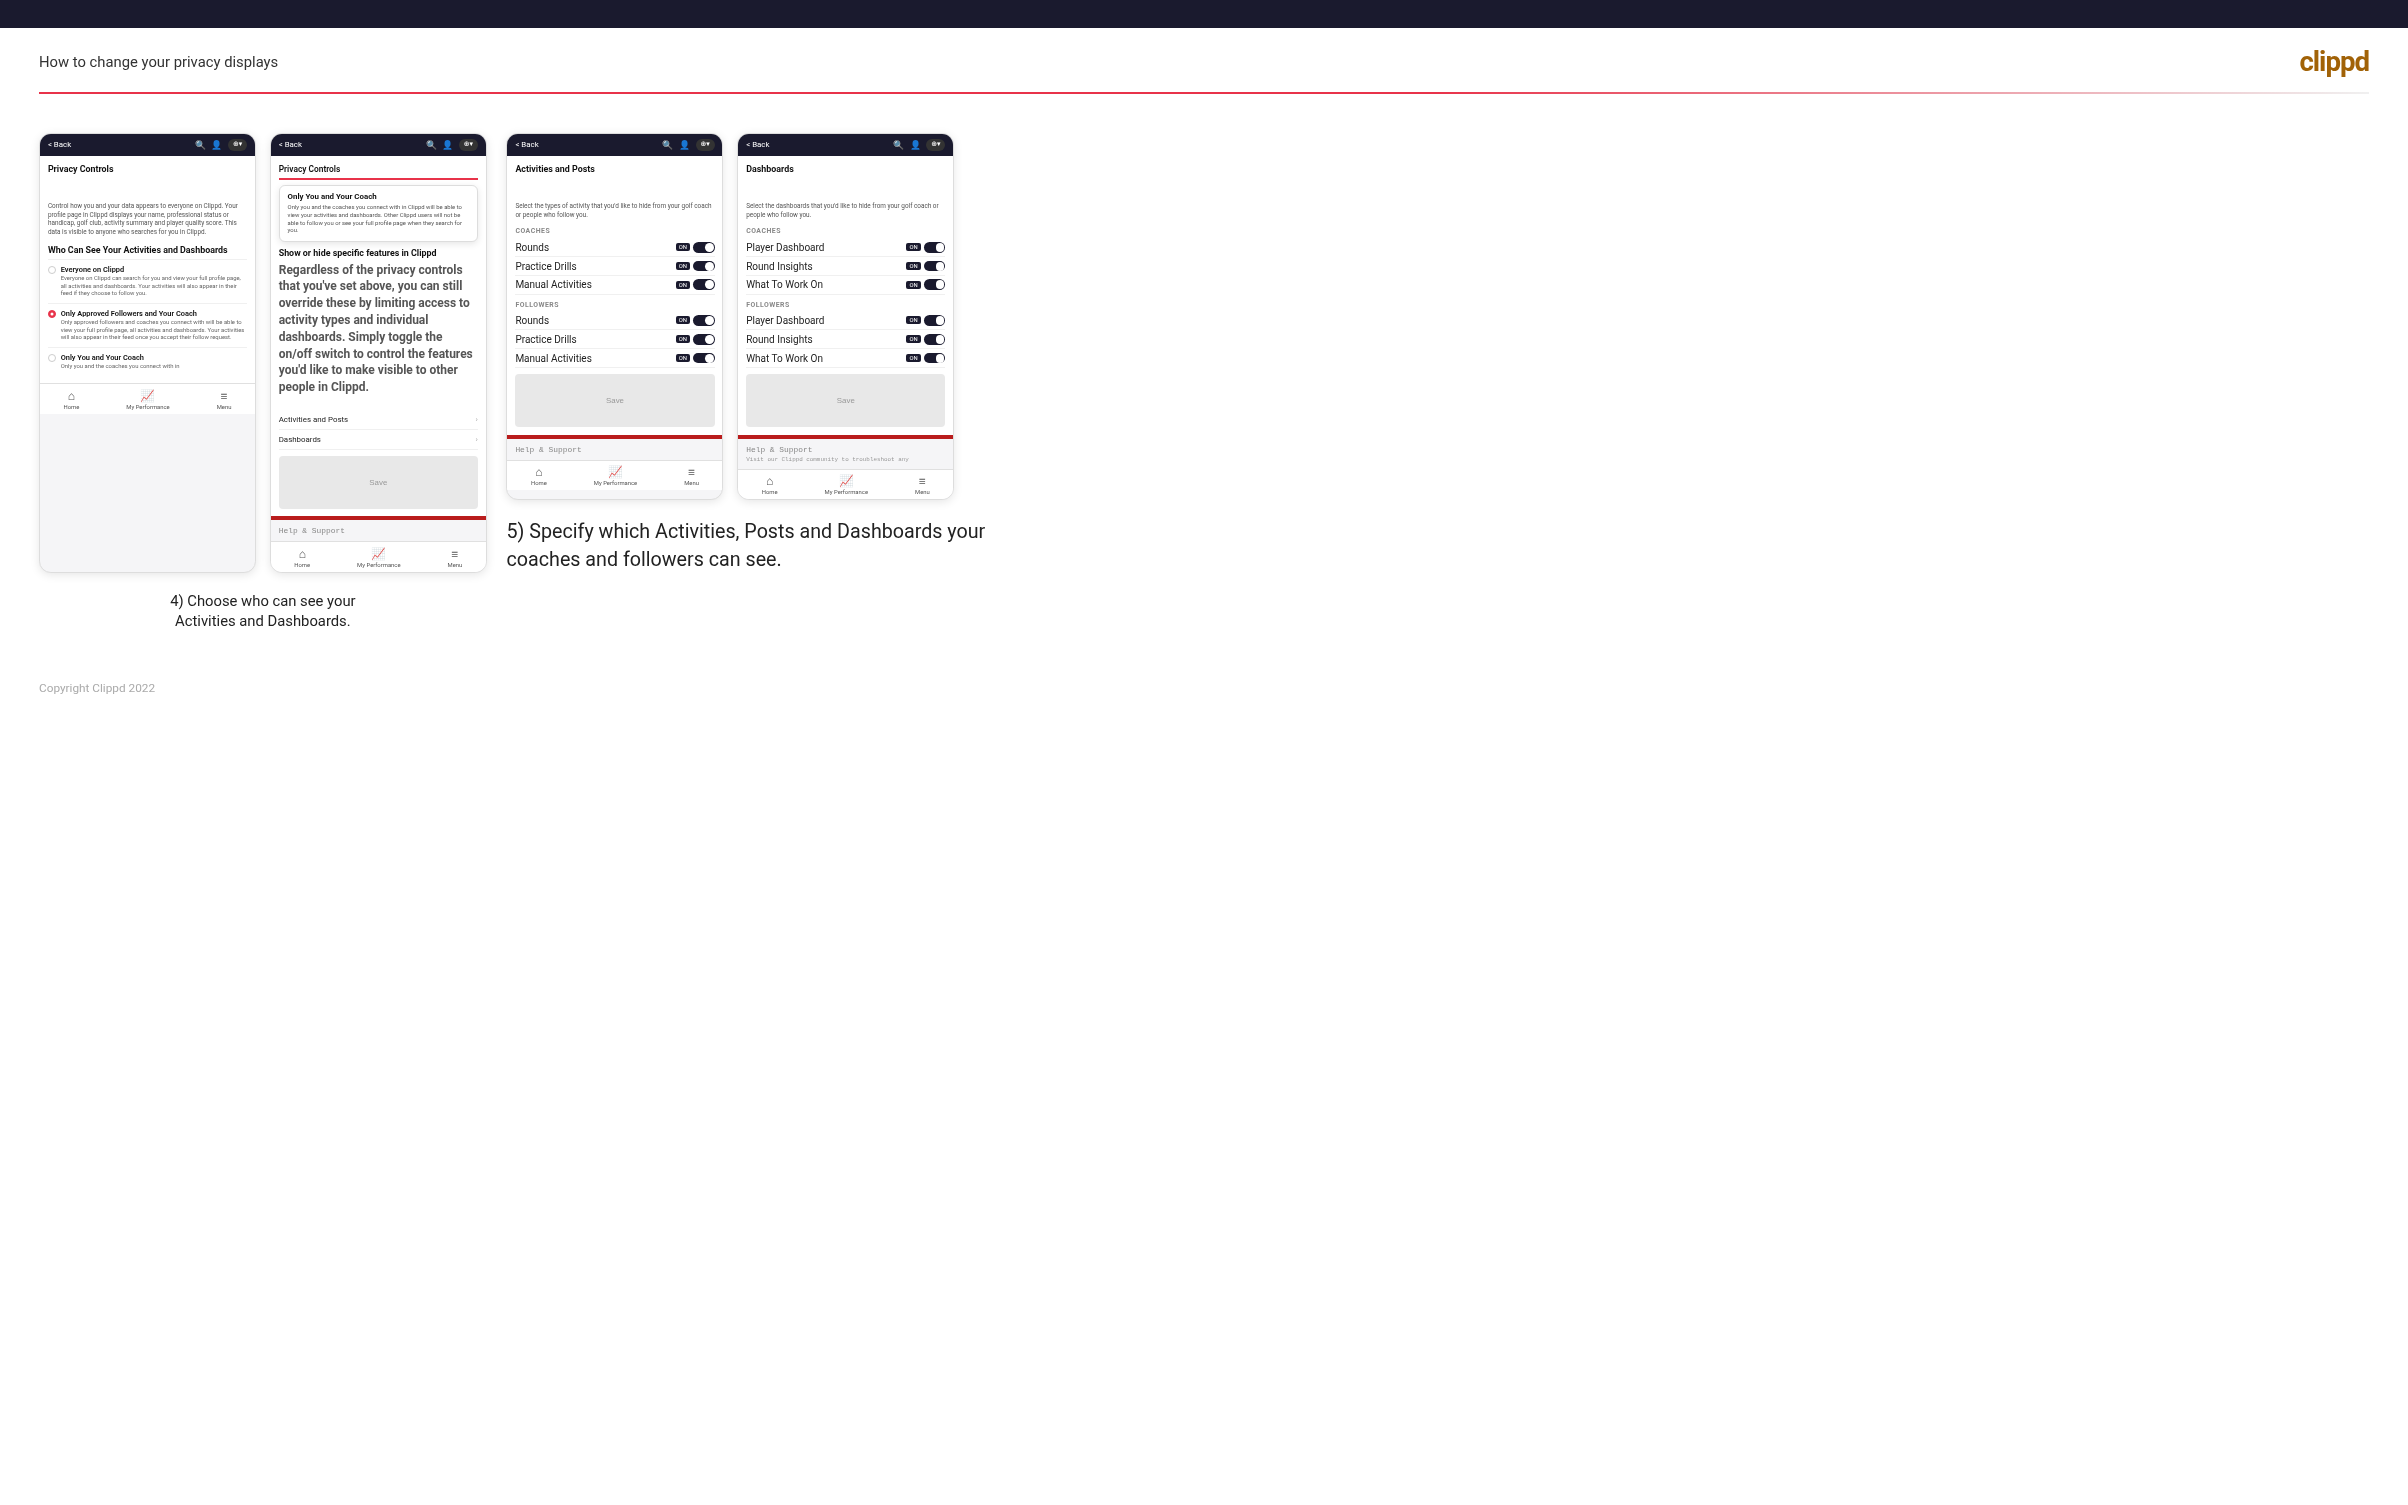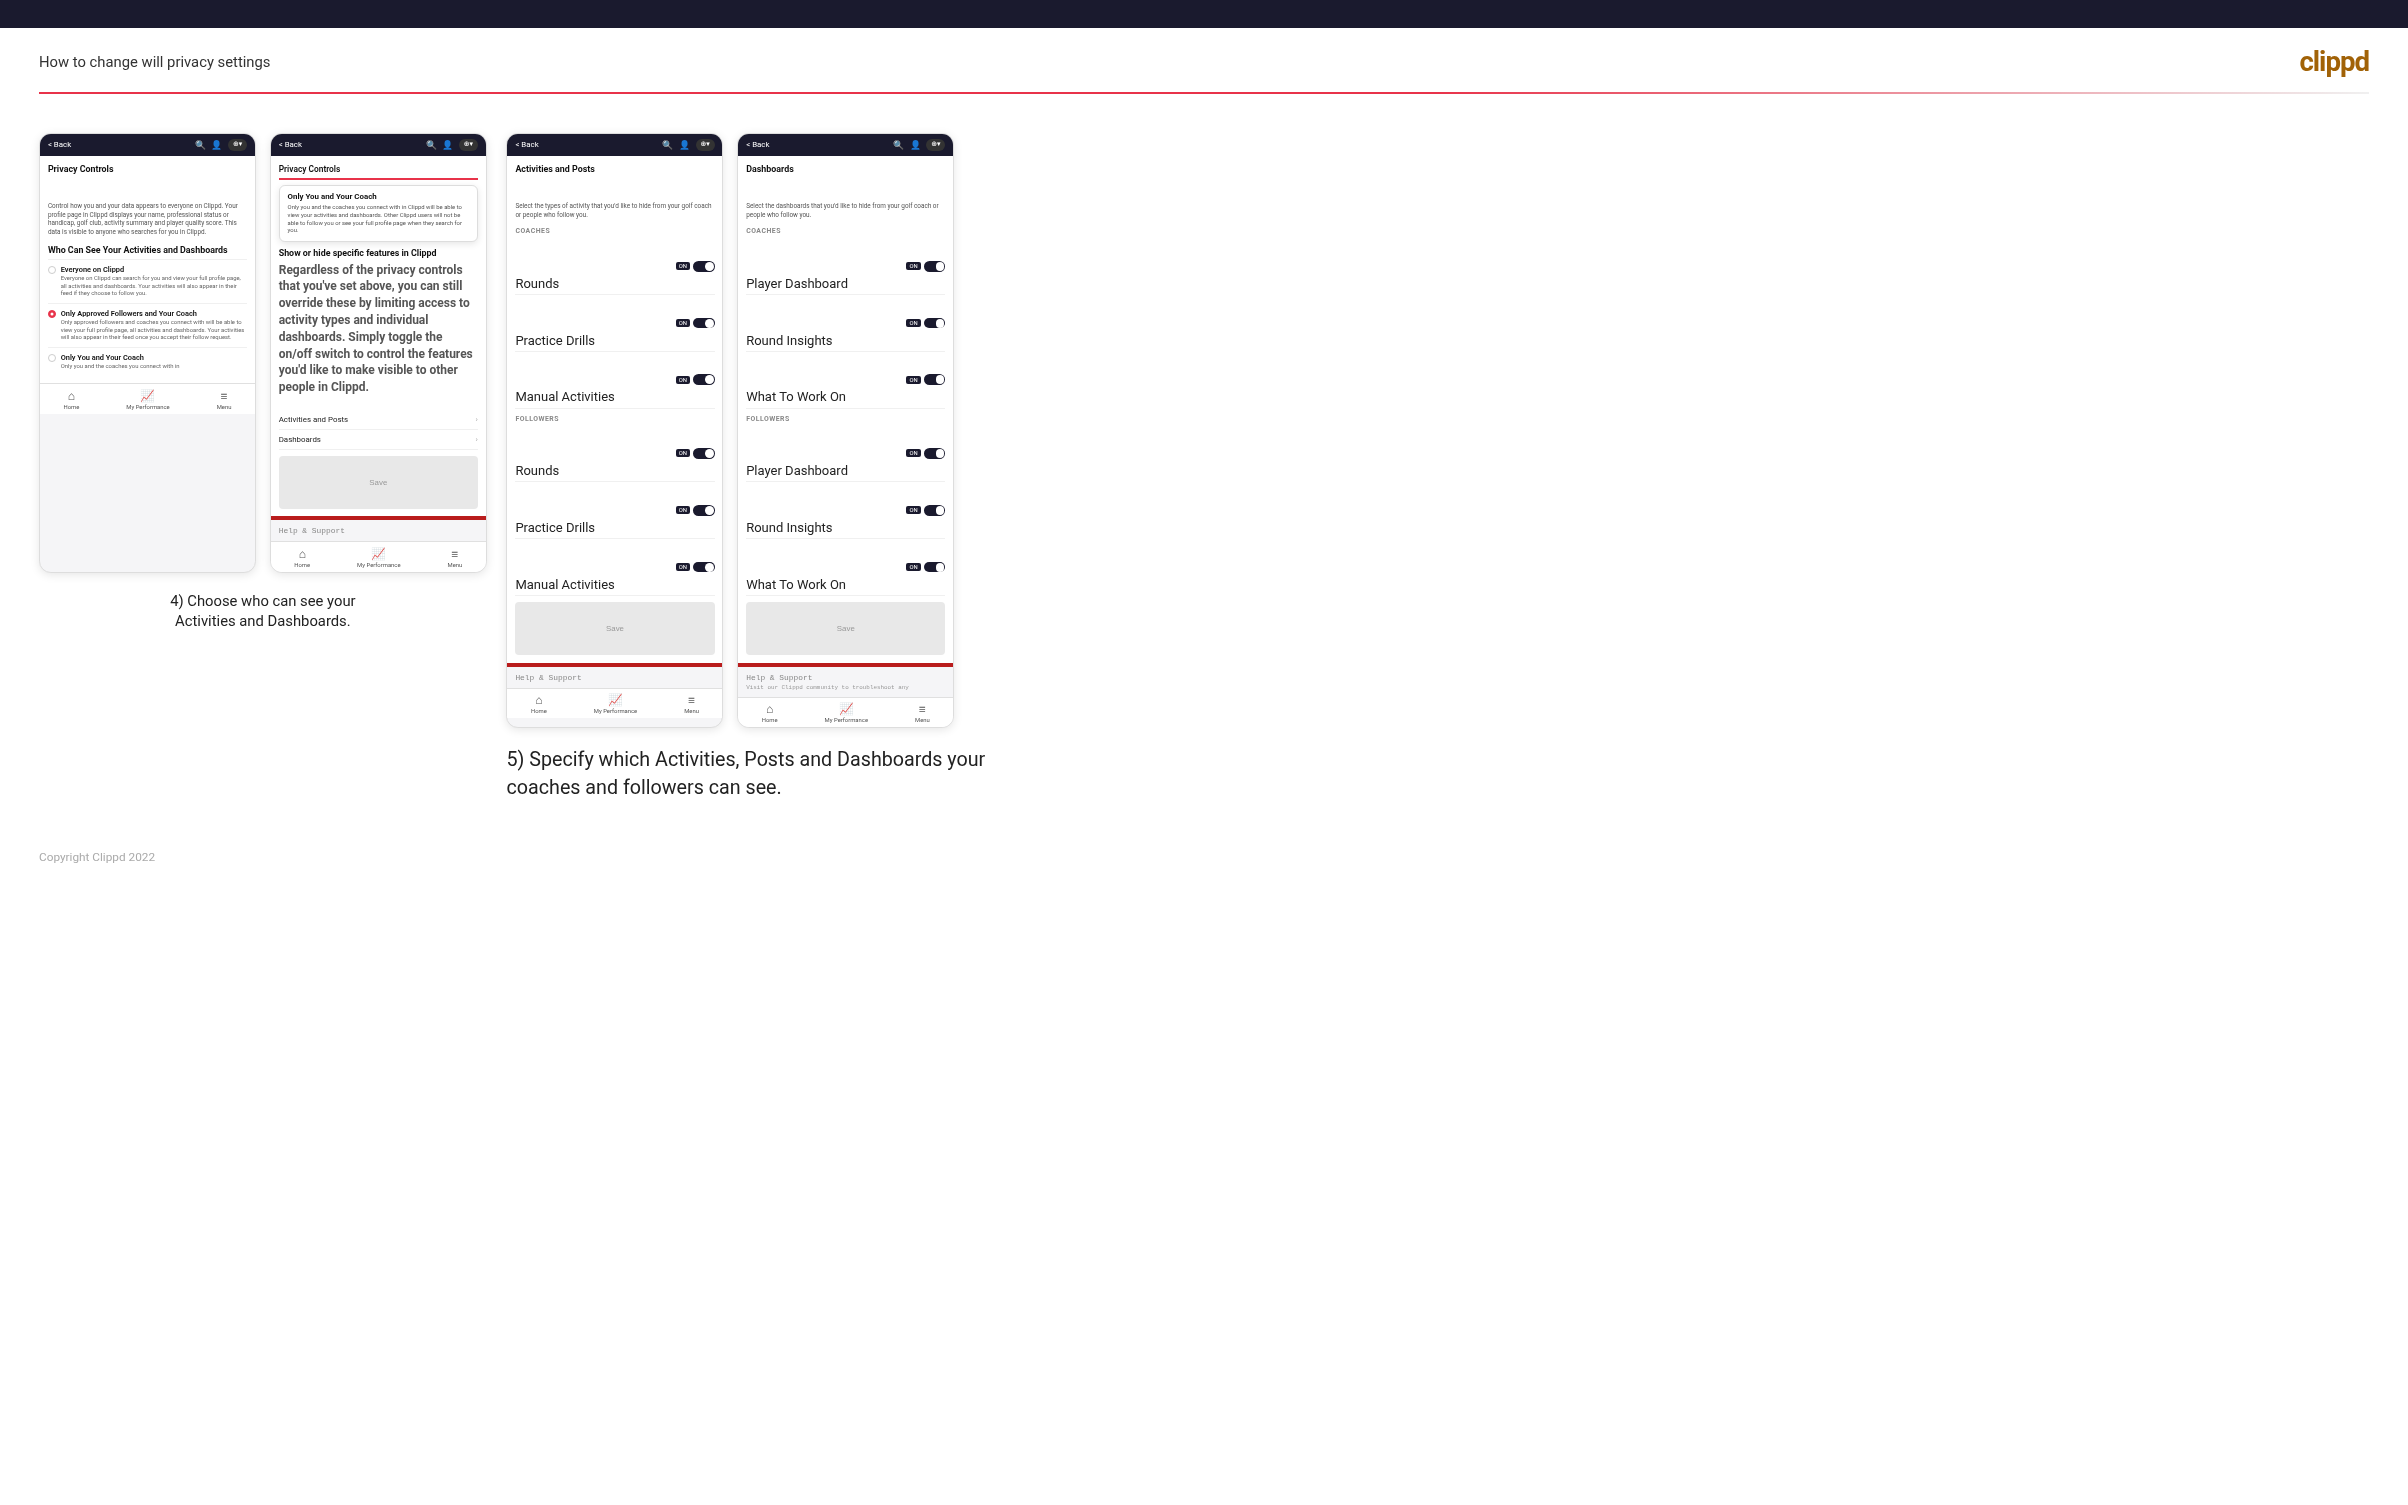--- a/index.html
+++ b/index.html
@@ -218,23 +218,22 @@
       display: flex;
       align-items: center;
       justify-content: space-between;
       padding: 3.4px 0;
       border-bottom: 1px solid #f0f0f0;
     }
     .toggle-row:last-child {
       border-bottom: none;
     }
     .toggle-label {
-      font-size: 13px;
+      font-size: 10px;
       color: #222;
-      margin-top: 34px;
     }
     .toggle-switch {
       width: 21.7px;
       height: 10.8px;
       background: #1a1a2e;
       border-radius: 5.9px;
       position: relative;
       flex-shrink: 0;
     }
     .toggle-switch::after {
@@ -383,21 +382,21 @@
       display: flex;
       gap: 13.8px;
     }
   </style>
 </head>
 <body>
 
 <div class="top-bar"></div>
 
 <div class="header">
-  <span class="header-title">How to change will privacy settings</span>
+  <span class="header-title">How to change your privacy displays</span>
   <span class="logo">clippd</span>
 </div>
 
 <div class="header-divider"></div>
 
 <div class="main">
 
 
   <div class="all-four">
 

